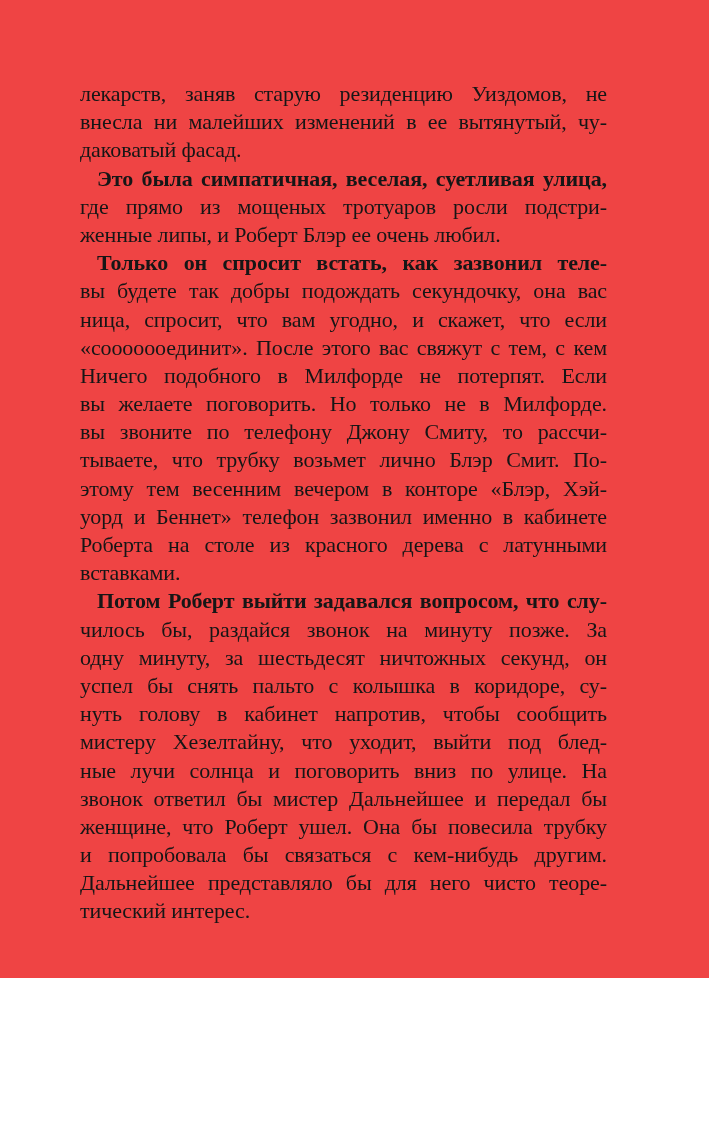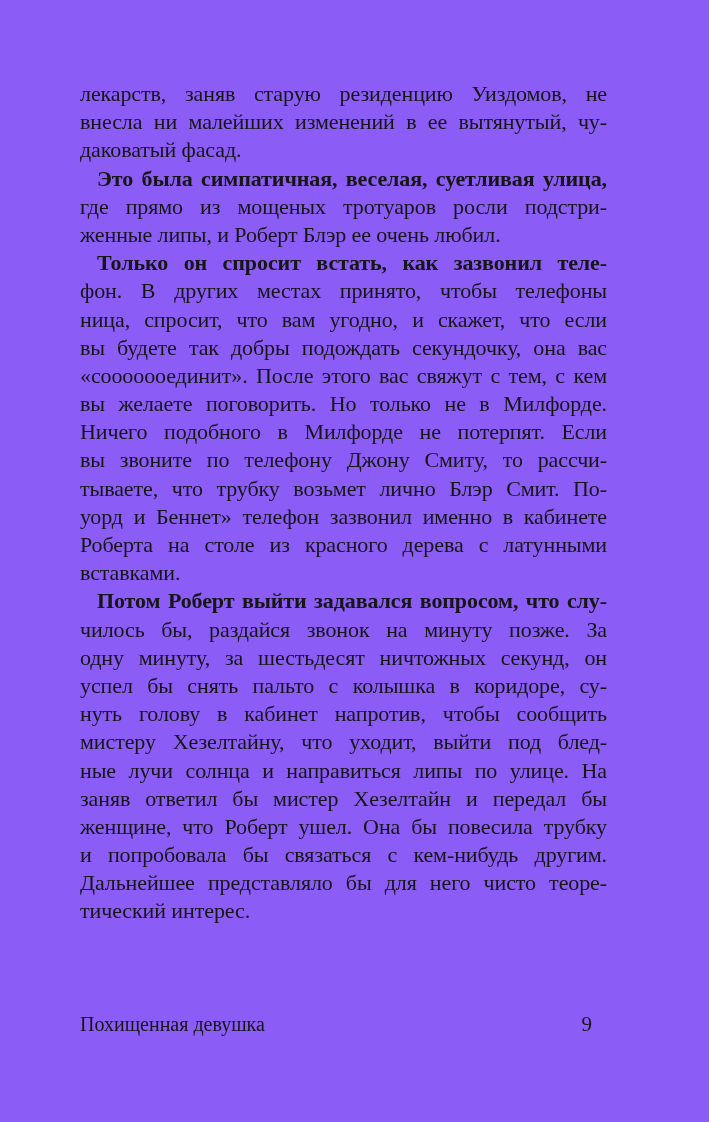--- a/index.html
+++ b/index.html
@@ -3,22 +3,22 @@
 <meta charset="utf-8">
 <style>
   html, body {
     margin: 0;
     padding: 0;
     background: #ffffff;
   }
   .page {
     position: relative;
     width: 709px;
-    height: 1122px;
-    background: #8b5cf6;
+    height: 978px;
+    background: #ef4444;
     font-family: "Liberation Serif", "DejaVu Serif", serif;
     color: #161616;
     overflow: hidden;
   }
   .text-block {
     position: absolute;
     left: 80px;
     top: 80px;
     width: 527px;
   }
@@ -65,39 +65,39 @@
 <div class="page">
 
   <div class="text-block">
     <div class="line">лекарств, заняв старую резиденцию Уиздомов, не</div>
     <div class="line">внесла ни малейших изменений в ее вытянутый, чу-</div>
     <div class="line e">даковатый фасад.</div>
     <div class="line i">Это была симпатичная, веселая, суетливая улица,</div>
     <div class="line">где прямо из мощеных тротуаров росли подстри-</div>
     <div class="line e">женные липы, и Роберт Блэр ее очень любил.</div>
     <div class="line i">Только он спросит встать, как зазвонил теле-</div>
-    <div class="line">фон. В других местах принято, чтобы телефоны</div>
+    <div class="line">вы будете так добры подождать секундочку, она вас</div>
     <div class="line">ница, спросит, что вам угодно, и скажет, что если</div>
-    <div class="line">вы будете так добры подождать секундочку, она вас</div>
     <div class="line">«сооооооединит». После этого вас свяжут с тем, с кем</div>
+    <div class="line">Ничего подобного в Милфорде не потерпят. Если</div>
     <div class="line">вы желаете поговорить. Но только не в Милфорде.</div>
-    <div class="line">Ничего подобного в Милфорде не потерпят. Если</div>
     <div class="line">вы звоните по телефону Джону Смиту, то рассчи-</div>
     <div class="line">тываете, что трубку возьмет лично Блэр Смит. По-</div>
+    <div class="line">этому тем весенним вечером в конторе «Блэр, Хэй-</div>
     <div class="line">уорд и Беннет» телефон зазвонил именно в кабинете</div>
     <div class="line">Роберта на столе из красного дерева с латунными</div>
     <div class="line e">вставками.</div>
     <div class="line i">Потом Роберт выйти задавался вопросом, что слу-</div>
     <div class="line">чилось бы, раздайся звонок на минуту позже. За</div>
     <div class="line">одну минуту, за шестьдесят ничтожных секунд, он</div>
     <div class="line">успел бы снять пальто с колышка в коридоре, су-</div>
     <div class="line">нуть голову в кабинет напротив, чтобы сообщить</div>
     <div class="line">мистеру Хезелтайну, что уходит, выйти под блед-</div>
-    <div class="line">ные лучи солнца и направиться липы по улице. На</div>
-    <div class="line">заняв ответил бы мистер Хезелтайн и передал бы</div>
+    <div class="line">ные лучи солнца и поговорить вниз по улице. На</div>
+    <div class="line">звонок ответил бы мистер Дальнейшее и передал бы</div>
     <div class="line">женщине, что Роберт ушел. Она бы повесила трубку</div>
     <div class="line">и попробовала бы связаться с кем-нибудь другим.</div>
     <div class="line">Дальнейшее представляло бы для него чисто теоре-</div>
     <div class="line e">тический интерес.</div>
   </div>
 
   <div class="footer">
     <span class="footer-title">Похищенная девушка</span>
     <span class="page-number">9</span>
   </div>

